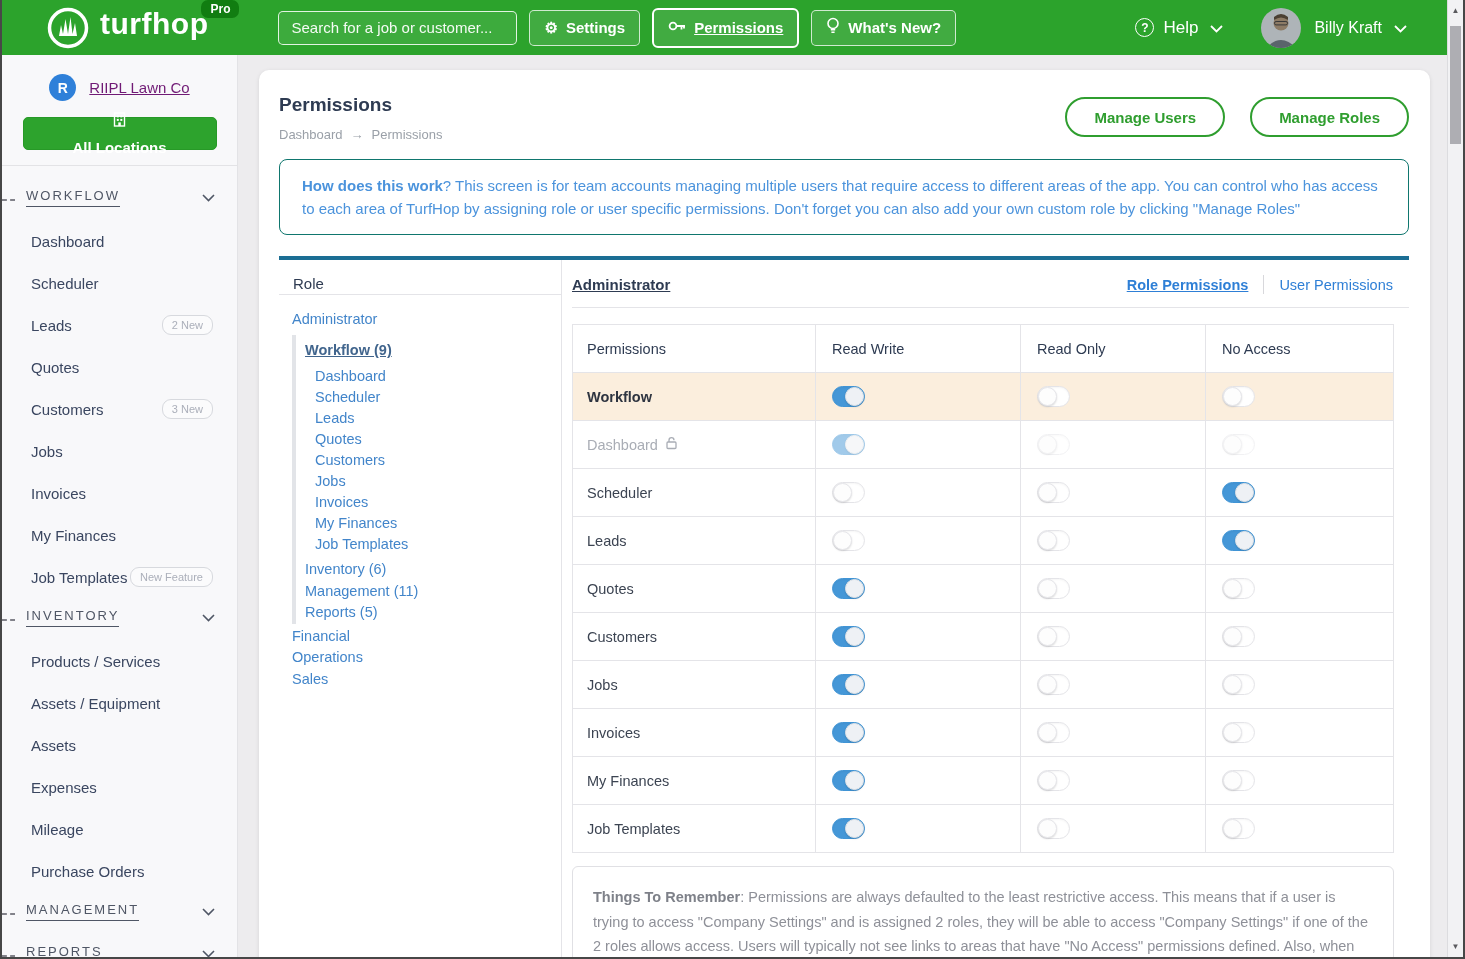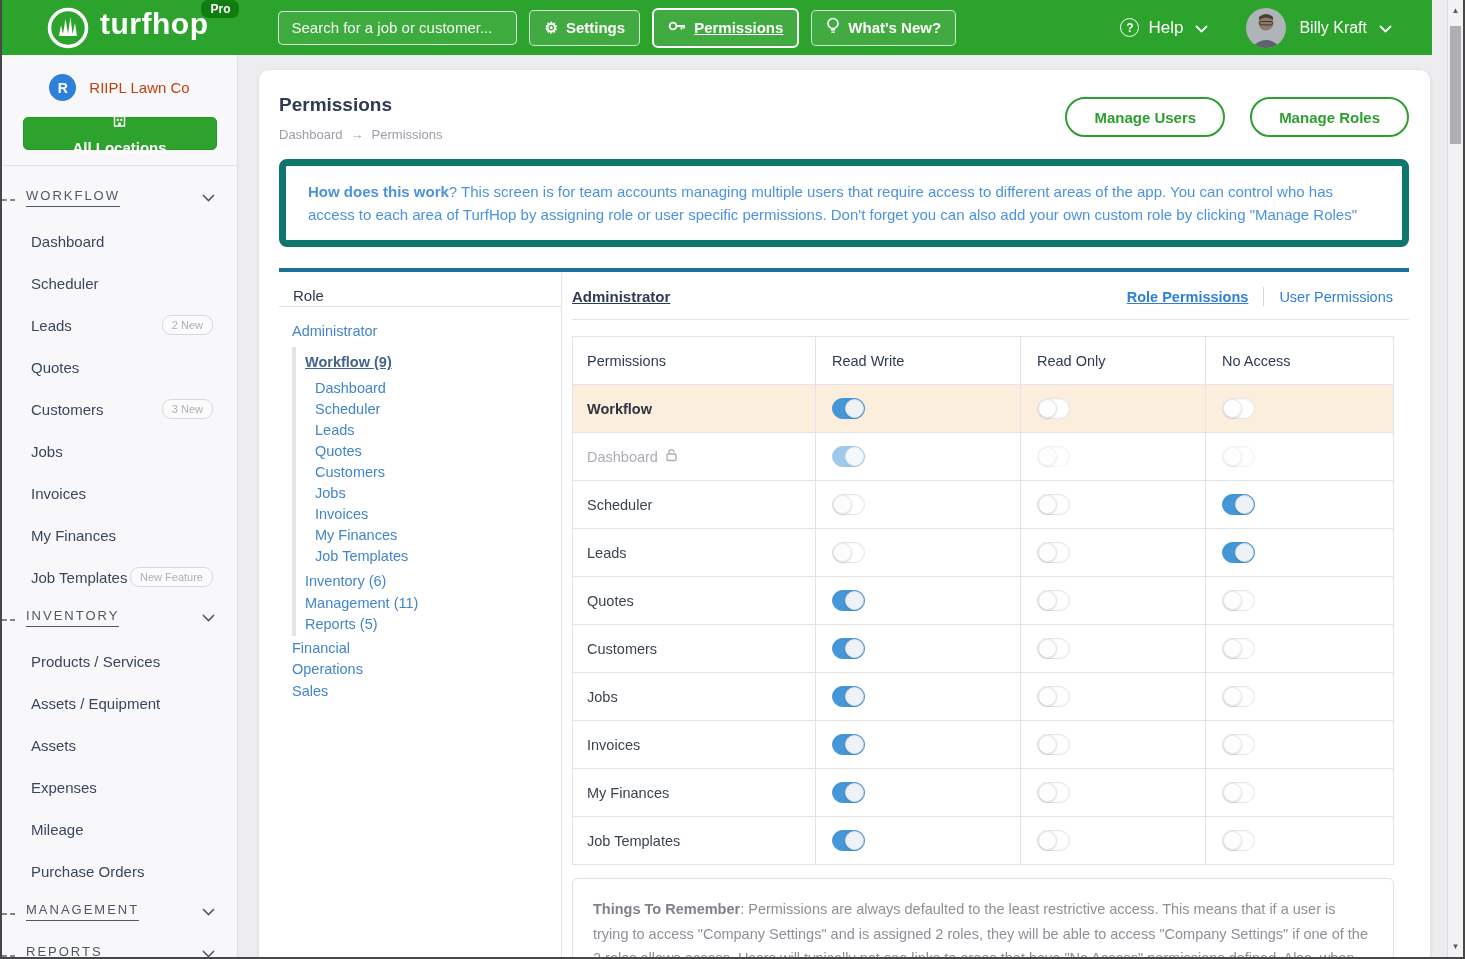--- a/index.html
+++ b/index.html
@@ -3,21 +3,21 @@
 <meta charset="utf-8">
 <style>
   * { margin:0; padding:0; box-sizing:border-box; }
   html,body { width:1465px; height:959px; }
   body {
     font-family:"Liberation Sans", sans-serif;
     position:relative; overflow:hidden; background:#edecee;
     border-left:2px solid #474747; border-right:2px solid #474747; border-bottom:2px solid #474747;
   }
   
-  .topbar { position:absolute; left:0; top:0; right:31px; height:55px; background:#2ca32c; display:flex; align-items:center; z-index:5; }
+  .topbar { position:absolute; left:0; top:0; right:16px; height:55px; background:#2ca32c; display:flex; align-items:center; z-index:5; }
   .brand { display:flex; align-items:flex-start; margin-left:44px; }
   .brand-icon { margin-top:5px; }
   .brand-text { font-size:30px; font-weight:bold; color:#fff; margin-left:10px; letter-spacing:.5px; line-height:46px; }
   .pro-badge { background:#117d11; color:#fff; font-size:12px; font-weight:bold; padding:2px 9px; border-radius:7px; position:relative; top:-1px; left:-7px; }
   .search-input { margin-left:32px; width:239px; height:34px; background:#3dab3d; border:1px solid rgba(255,255,255,.85); border-radius:5px; color:#fff; padding:0 12px; font-size:15px; font-family:"Liberation Sans",sans-serif; outline:none; }
   .search-input::placeholder { color:rgba(255,255,255,.95); }
   .tb-btn { height:36px; display:flex; align-items:center; gap:8px; background:#41ab41; border:1px solid rgba(255,255,255,.75); border-radius:5px; color:#fff; font-size:15px; font-weight:bold; padding:0 14px; margin-left:12px; cursor:pointer; font-family:"Liberation Sans",sans-serif; }
   .tb-btn.active { border:2px solid #fff; height:40px; border-radius:6px; }
   .tb-btn.active .tb-label { text-decoration:underline; }
   .help-group { margin-left:auto; display:flex; align-items:center; color:#fff; font-size:17px; cursor:pointer; }
@@ -29,40 +29,40 @@
   
   .scrollbar { position:absolute; right:0; top:0; bottom:0; width:16px; background:#f2f2f4; border-left:1px solid #dcdcdf; z-index:9; }
   .sb-arrow { position:absolute; left:0; width:100%; text-align:center; font-size:8px; color:#5a5a5e; }
   .sb-up { top:6px; } .sb-down { bottom:6px; }
   .sb-thumb { position:absolute; left:2px; right:2px; top:26px; height:118px; background:#aeaeb3; }
   
   .sidebar { position:absolute; left:0; top:55px; width:236px; bottom:0; background:#f8f8fa; border-right:1px solid #e3e3e6; overflow:hidden; }
   .company-block { padding:19px 16px 15px; border-bottom:1px solid #e3e3e6; }
   .company-row { display:flex; align-items:center; justify-content:center; gap:13px; margin-bottom:16px; }
   .r-logo { width:27px; height:27px; border-radius:50%; background:#2f80d9; color:#fff; font-weight:bold; font-size:14px; display:flex; align-items:center; justify-content:center; }
-  .company-name { font-size:15px; color:#c2410c; }
+  .company-name { font-size:15px; color:#701a75;text-decoration:underline; }
   .all-loc-btn { display:flex; align-items:center; justify-content:center; gap:9px; width:194px; height:33px; margin:0 auto; background:#2da32d; border:1px solid #279927; border-radius:5px; color:#fff; font-size:15px; font-weight:bold; cursor:pointer; font-family:"Liberation Sans",sans-serif;flex-direction:column; }
   .side-nav { padding-top:12px; }
   .side-section-header { display:flex; align-items:center; padding:10px 22px 9px 24px; position:relative; color:#4f5665; cursor:pointer; margin-bottom:4px; }
   .side-section-header::before { content:""; position:absolute; left:0; top:55%; width:13px; border-top:2px dashed #82828a; }
   .side-section-label { font-size:13px; letter-spacing:2px; border-bottom:1.5px solid #4f5665; padding-bottom:3px; }
   .side-section-header svg { margin-left:auto; color:#4f5665; }
   .side-item { display:flex; align-items:center; height:42px; padding:0 24px 0 29px; font-size:15px; color:#3a4660; cursor:pointer; }
   .side-badge { margin-left:auto; font-size:11px; color:#abafba; border:1px solid #d7d9de; border-radius:9px; padding:3px 9px; background:#fbfbfc; }
   .side-badge:empty { display:none; }
   
   .page { position:absolute; left:236px; right:16px; top:55px; bottom:0; background:#edecee; overflow:hidden; }
   .card { position:absolute; left:21px; top:15px; width:1171px; bottom:-30px; background:#fff; border-radius:10px 10px 0 0; box-shadow:0 1px 4px rgba(0,0,0,.10); padding:24px 21px 0 20px; }
   .card-top { display:flex; justify-content:space-between; }
   .page-title { font-size:19px; font-weight:bold; color:#2e3b52; }
   .breadcrumb { margin-top:11px; font-size:13px; color:#9aa0a8; display:flex; gap:8px; align-items:center; }
   .crumb { cursor:pointer; }
   .top-buttons { display:flex; gap:25px; margin-top:3px; }
   .pill-btn { height:40px; padding:0 27px; border:2px solid #2f9e2f; border-radius:21px; background:#fff; color:#2f9e2f; font-size:15px; font-weight:bold; cursor:pointer; font-family:"Liberation Sans",sans-serif; }
-  .info-box { margin-top:17px; border:7px solid #0f766e; border-radius:8px; padding:14px 22px; font-size:15px; line-height:23px; color:#4b93dc; }
+  .info-box { margin-top:17px; border:1px solid #0f766e; border-radius:8px; padding:14px 22px; font-size:15px; line-height:23px; color:#4b93dc; }
   .info-box b { font-weight:bold; }
   
   .panels { margin-top:21px; border-top:4px solid #1b6e94; display:flex; align-items:stretch; min-height:660px; }
   .role-panel { width:283px; flex:none; border-right:1px solid #e4e4e8; }
   .role-head { padding:15px 14px 2px; font-size:15px; color:#2e3b52; border-bottom:1px solid #e4e4e8; }
   .tree { padding:14px 8px 14px 13px; font-size:14.5px; }
   .tree-link { color:#4285ca; text-decoration:none; cursor:pointer; display:inline-block; }
   .tree-root { display:block; margin-bottom:5px; line-height:21px; }
   .tree-groups { border-left:4px solid #e2e4e8; padding-left:9px; margin:2px 0; }
   .tree-active { font-weight:bold; color:#41658d; text-decoration:underline; margin:4px 0 5px; line-height:22px; }

